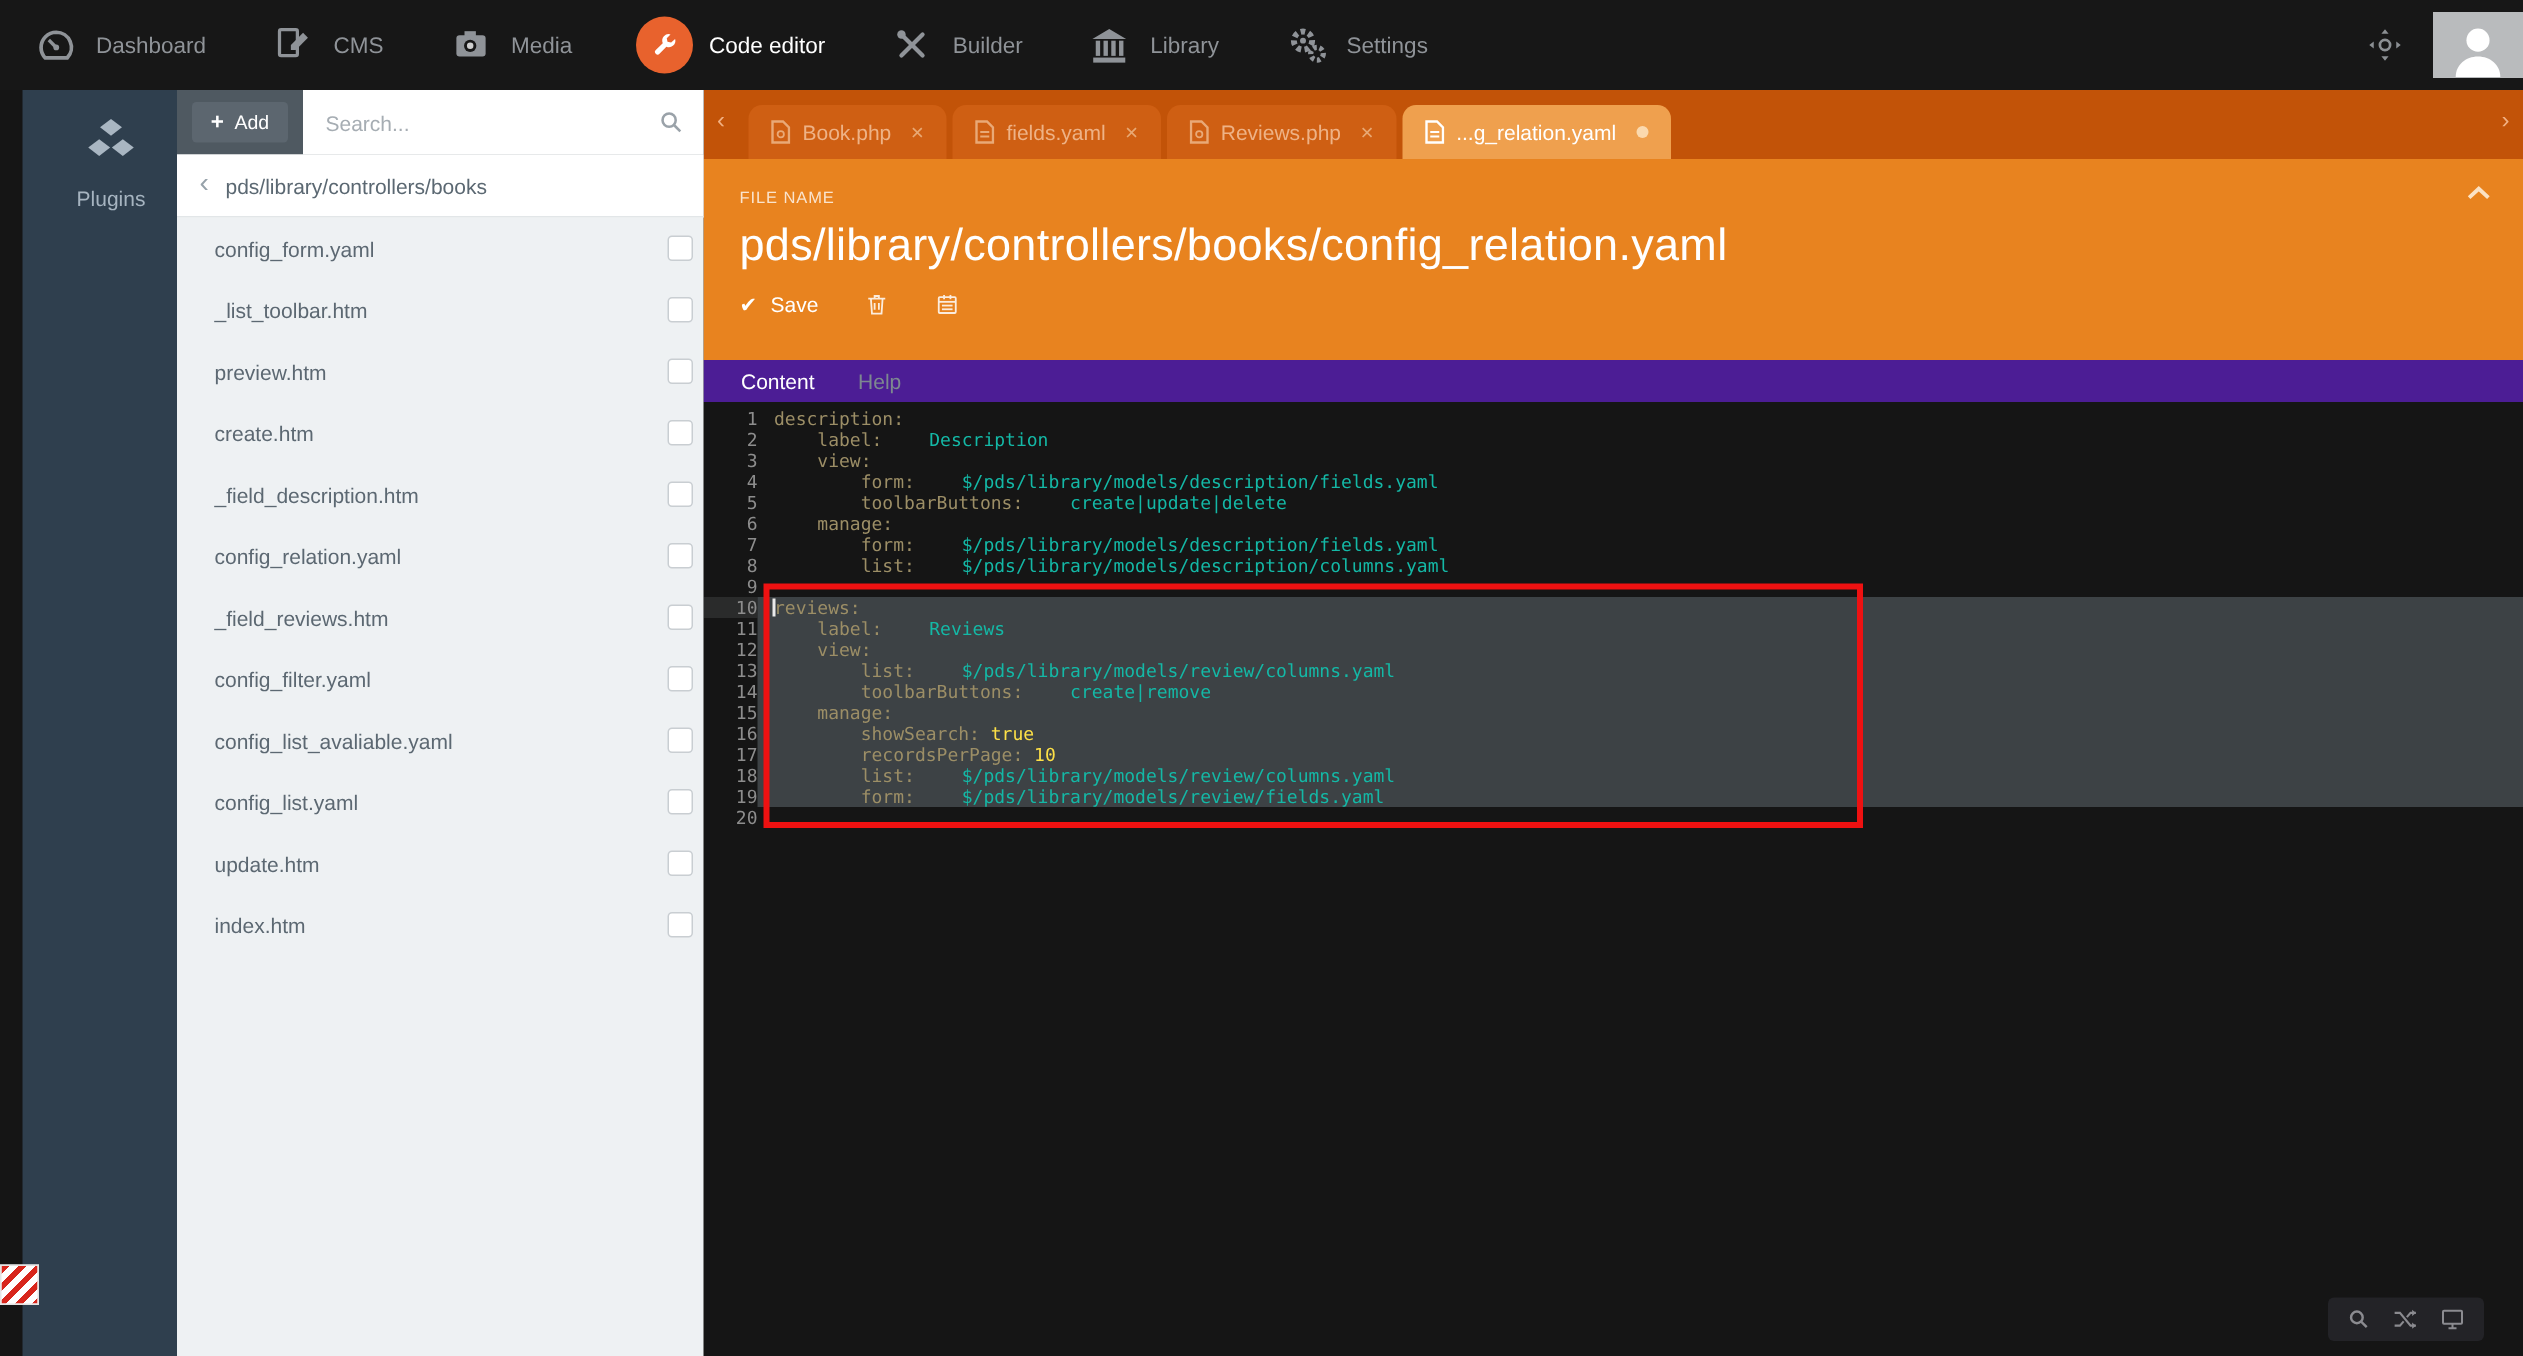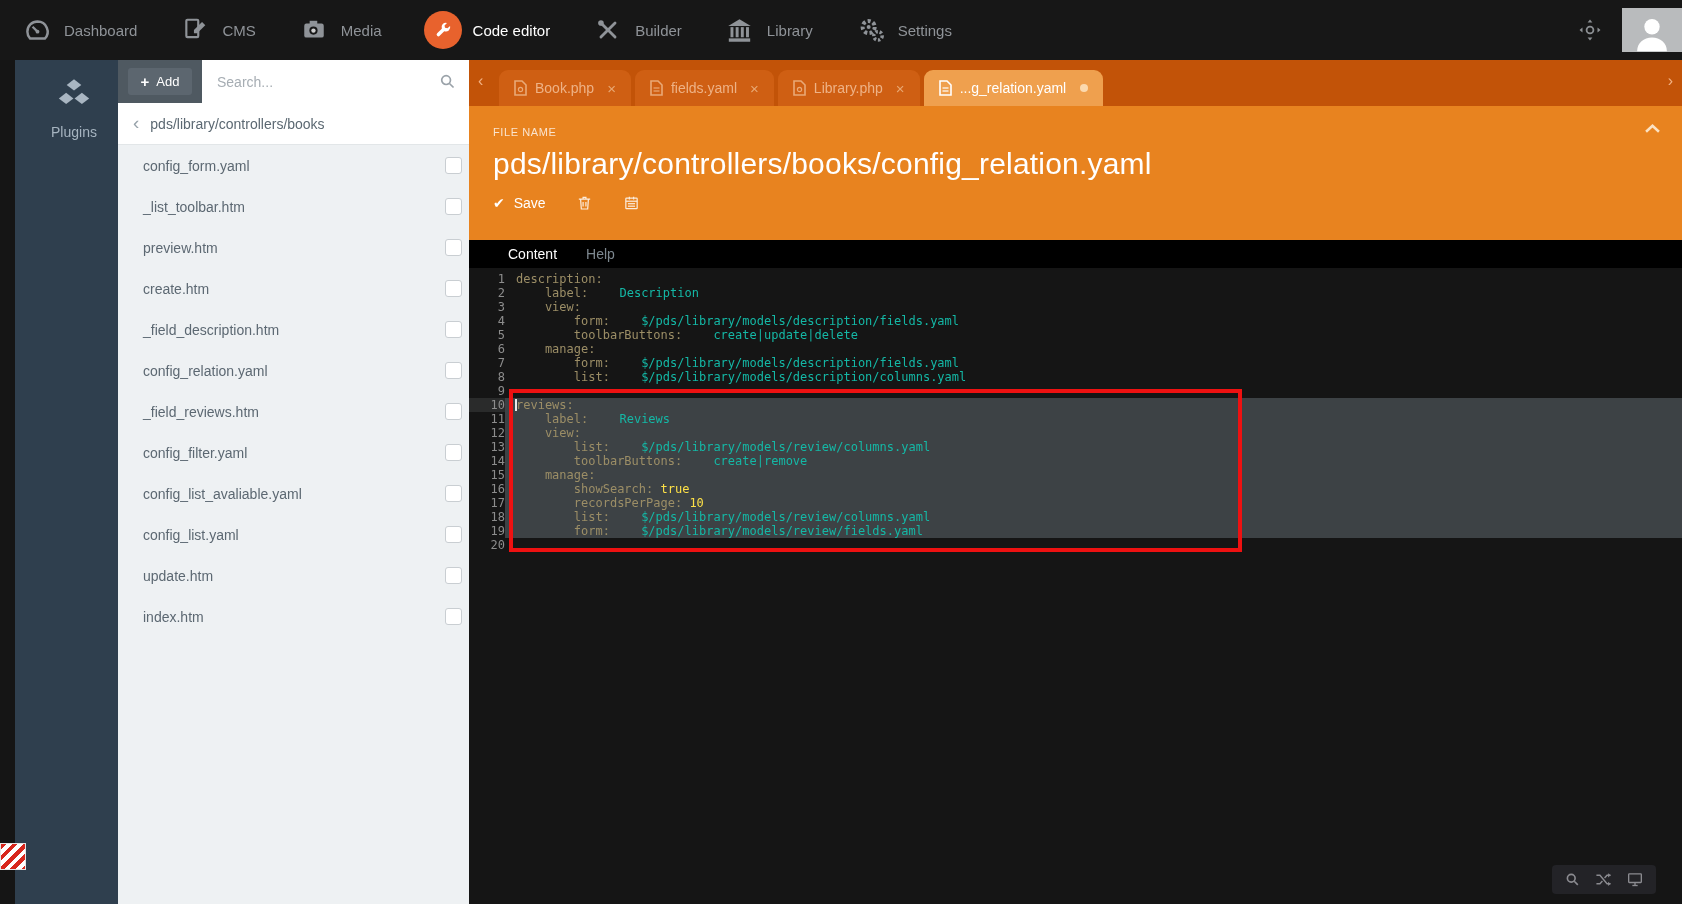--- a/index.html
+++ b/index.html
@@ -64,22 +64,22 @@
   .fheader{height:134px;background:#e8831f;flex:none;color:#fff;padding:0 24px;position:relative;}
   .fh-label{font-size:11px;letter-spacing:.6px;color:rgba(255,255,255,.78);padding-top:20px;}
   .fh-title{font-size:30px;font-weight:300;margin-top:9px;white-space:nowrap;letter-spacing:.2px;}
   .fh-toolbar{display:flex;align-items:center;gap:30px;margin-top:13px;font-size:14px;}
   .save-btn{display:flex;gap:9px;align-items:center;cursor:pointer;background:none;border:none;color:#fff;
             font-size:14px;font-family:inherit;padding:0;}
   .check{font-size:14px;}
   .hd-iconbtn{opacity:.85;cursor:pointer;}
   .collapse{position:absolute;right:22px;top:18px;cursor:pointer;}
 
-  .contentbar{height:28px;background:#000000;flex:none;display:flex;align-items:center;gap:29px;
-              padding-left:39px;font-size:14px;}
+  .contentbar{height:28px;background:#4c1d95;flex:none;display:flex;align-items:center;gap:29px;
+              padding-left:25px;font-size:14px;}
   .ctab{color:#7d8890;cursor:pointer;}
   .ctab.active{color:#ffffff;}
 
   .editor{flex:1;background:#151515;position:relative;overflow:hidden;
           font-family:"DejaVu Sans Mono","Liberation Mono",monospace;font-size:12px;padding-top:4px;}
   .cline{display:flex;height:14px;line-height:14px;}
   .gut{width:36px;flex:none;text-align:right;color:#8d8d8d;}
   .cct{flex:1;white-space:pre;padding-left:11px;position:relative;}
   .cline.sel .cct{background:#3d4245;}
   .cline.cursor-line .gut{background:#2a2b2b;}
@@ -317,21 +317,21 @@
       <span>fields.yaml</span>
       <span class="close">×</span>
     </div>
     <div class="tab">
       <span class="ticon">
         <svg width="13" height="16" viewBox="0 0 13 16" fill="none" stroke="currentColor">
             <path d="M1 1h7l4 4v10H1z" stroke-width="1.6"></path>
             <circle cx="6.5" cy="9.5" r="2.1" stroke-width="1.2"></circle>
           </svg>
       </span>
-      <span>Library.php</span>
+      <span>Reviews.php</span>
       <span class="close">×</span>
     </div>
     <div class="tab active">
       <span class="ticon">
         <svg width="13" height="16" viewBox="0 0 13 16" fill="none" stroke="currentColor">
             <path d="M1 1h7l4 4v10H1z" stroke-width="1.6"></path>
             <line x1="3.5" y1="8" x2="9.5" y2="8" stroke-width="1.2"></line>
             <line x1="3.5" y1="11" x2="9.5" y2="11" stroke-width="1.2"></line>
           </svg>
       </span>

